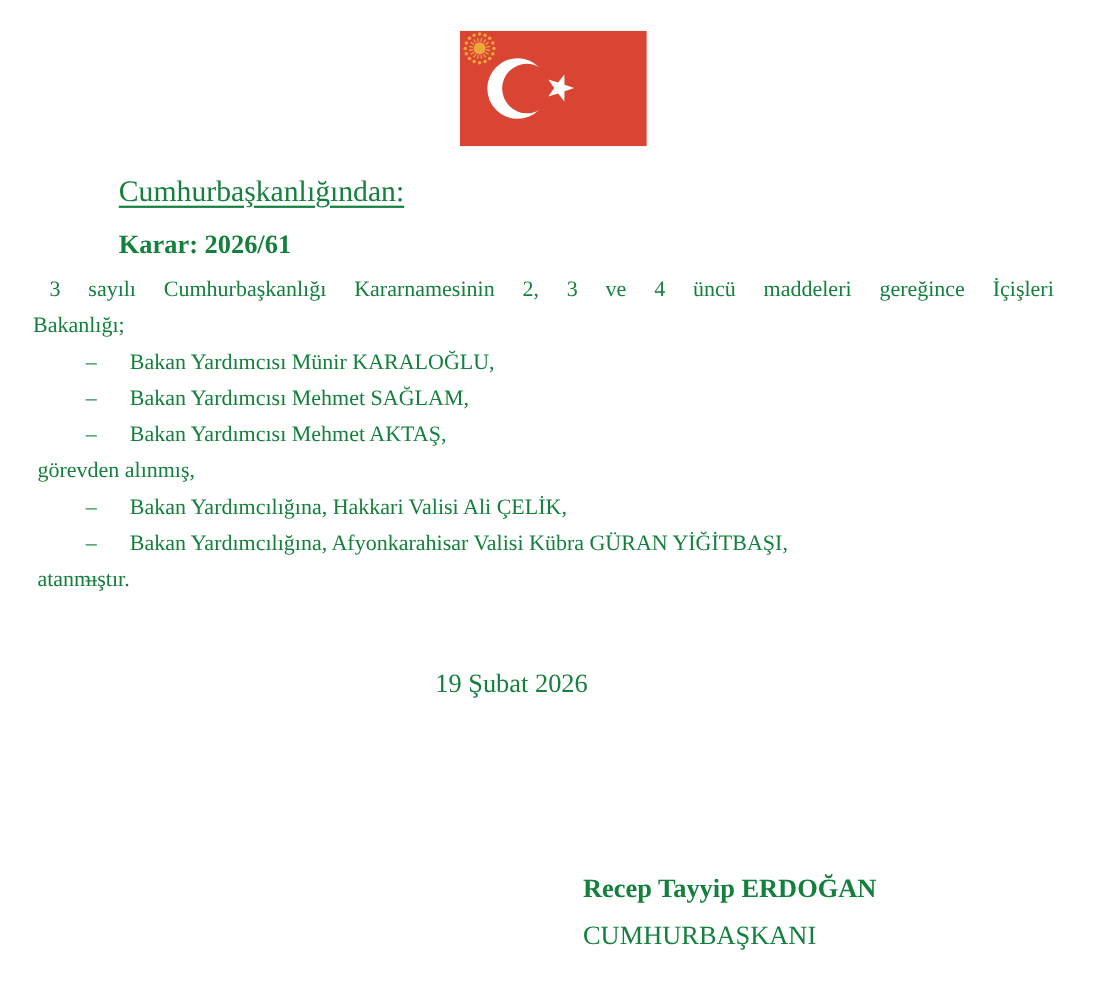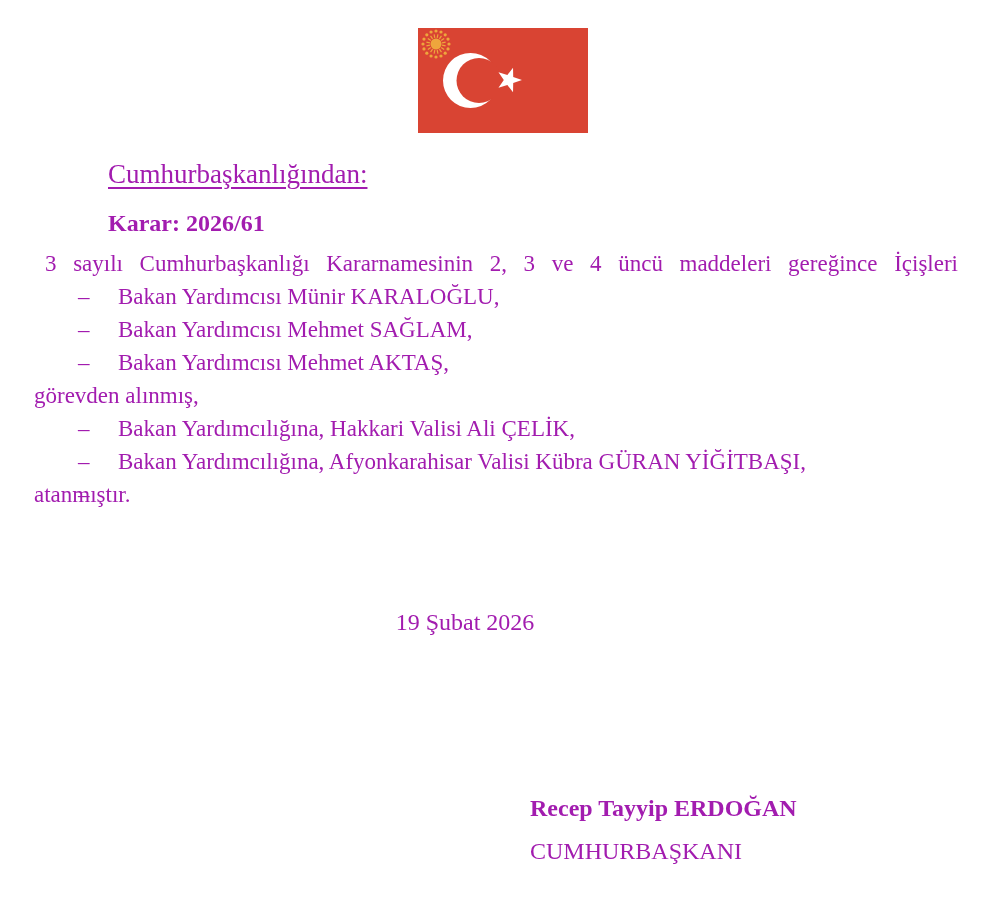--- a/index.html
+++ b/index.html
@@ -2,21 +2,21 @@
 <html><head>
 <meta charset="utf-8">
 <style>
   html,body{margin:0;padding:0;background:#fff;}
   .page{
     position:relative;
     width:1006px;
     height:900px;
     background:#ffffff;
     font-family:"Liberation Serif","DejaVu Serif",serif;
-    color:#a21caf;
+    color:#15803d;
     overflow:hidden;
   }
   .flag{
     position:absolute;
     left:418px;
     top:28px;
     width:170px;
     height:105px;
   }
   .flag svg{display:block;width:100%;height:100%;}
@@ -36,21 +36,21 @@
     top:209px;
     font-size:24px;
     line-height:28px;
     font-weight:bold;
   }
   .body-block{
     position:absolute;
     left:30px;
     top:247px;
     width:928px;
-    font-size:23px;
+    font-size:20px;
     line-height:33px;
   }
   .intro-l1{
     margin-left:15px;
     text-align:justify;
     text-align-last:justify;
     white-space:nowrap;
   }
   .intro-l2{margin-left:0;}
   .li{
@@ -144,20 +144,21 @@
       </g>
     </svg>
   </div>
 
   <div class="doc-title">Cumhurbaşkanlığından:</div>
 
   <div class="doc-decision">Karar: 2026/61</div>
 
   <div class="body-block">
     <div class="intro-l1">3 sayılı Cumhurbaşkanlığı Kararnamesinin 2, 3 ve 4 üncü maddeleri gereğince İçişleri</div>
+    <div class="intro-l2">Bakanlığı;</div>
 
     <div class="li">
       <span class="dash">–</span>
       <span>Bakan Yardımcısı Münir KARALOĞLU,</span>
     </div>
     <div class="li">
       <span class="dash">–</span>
       <span>Bakan Yardımcısı Mehmet SAĞLAM,</span>
     </div>
     <div class="li">

